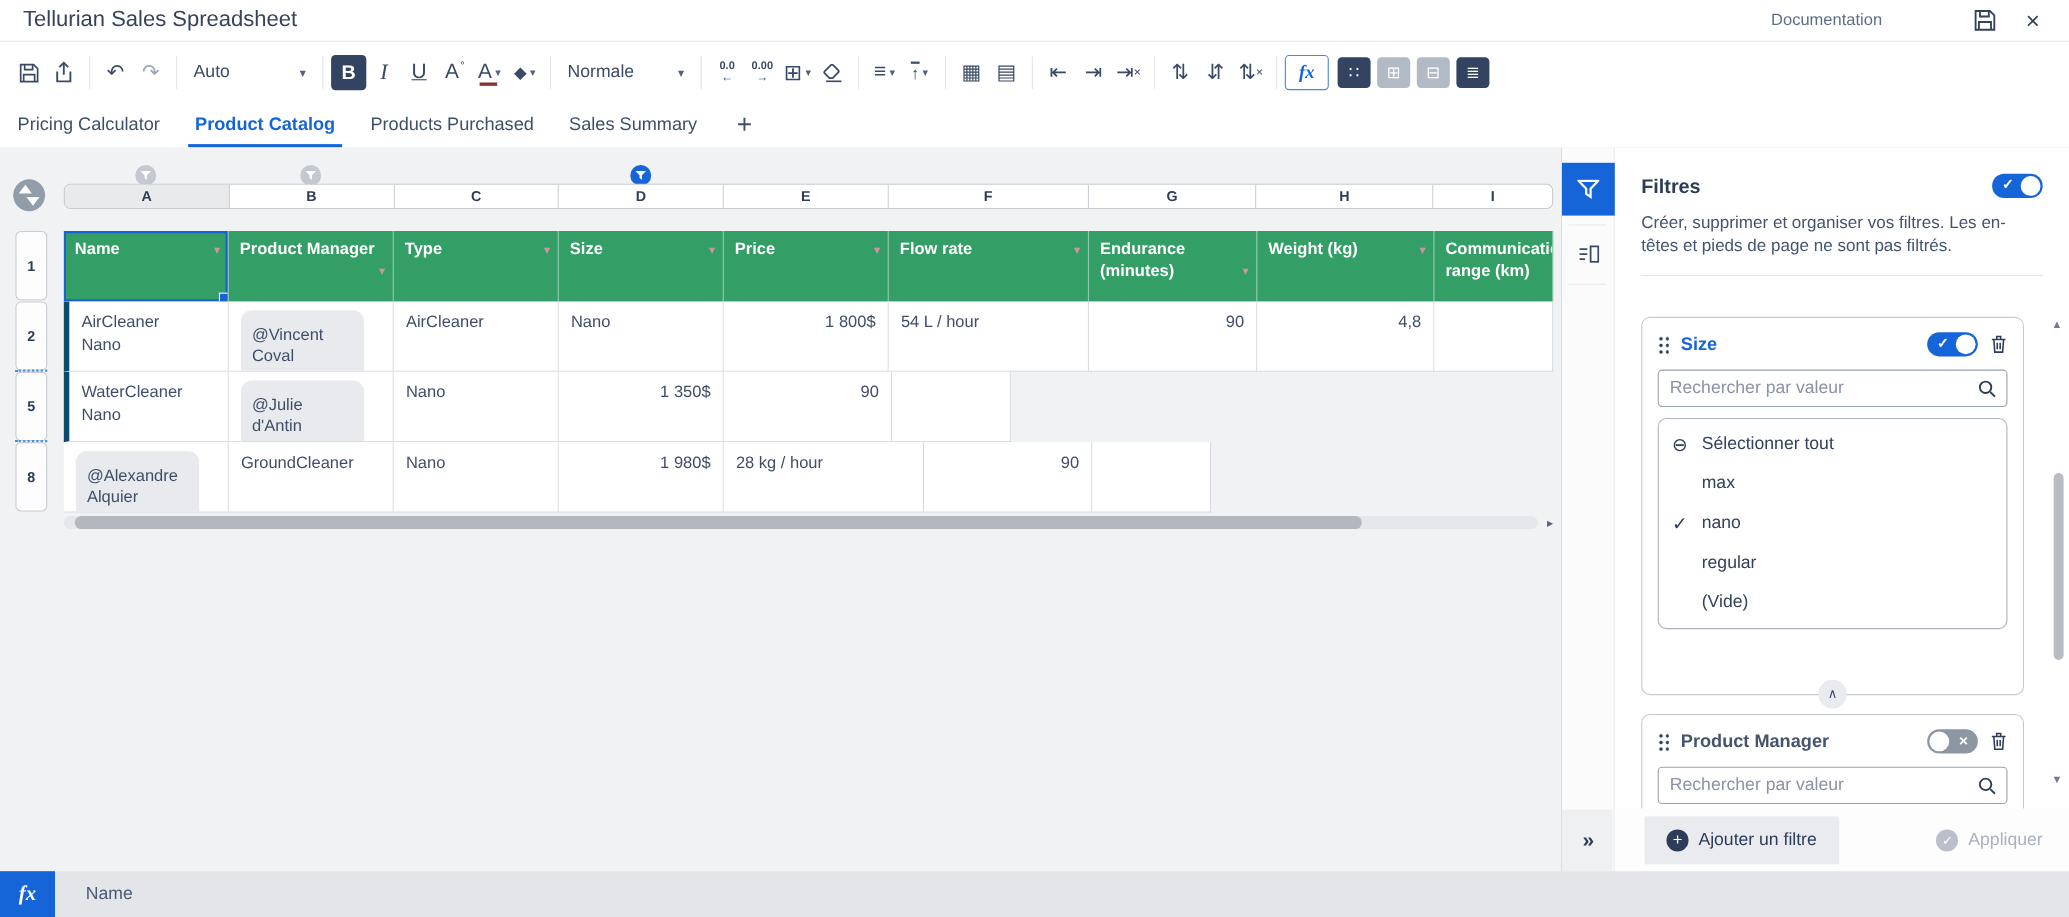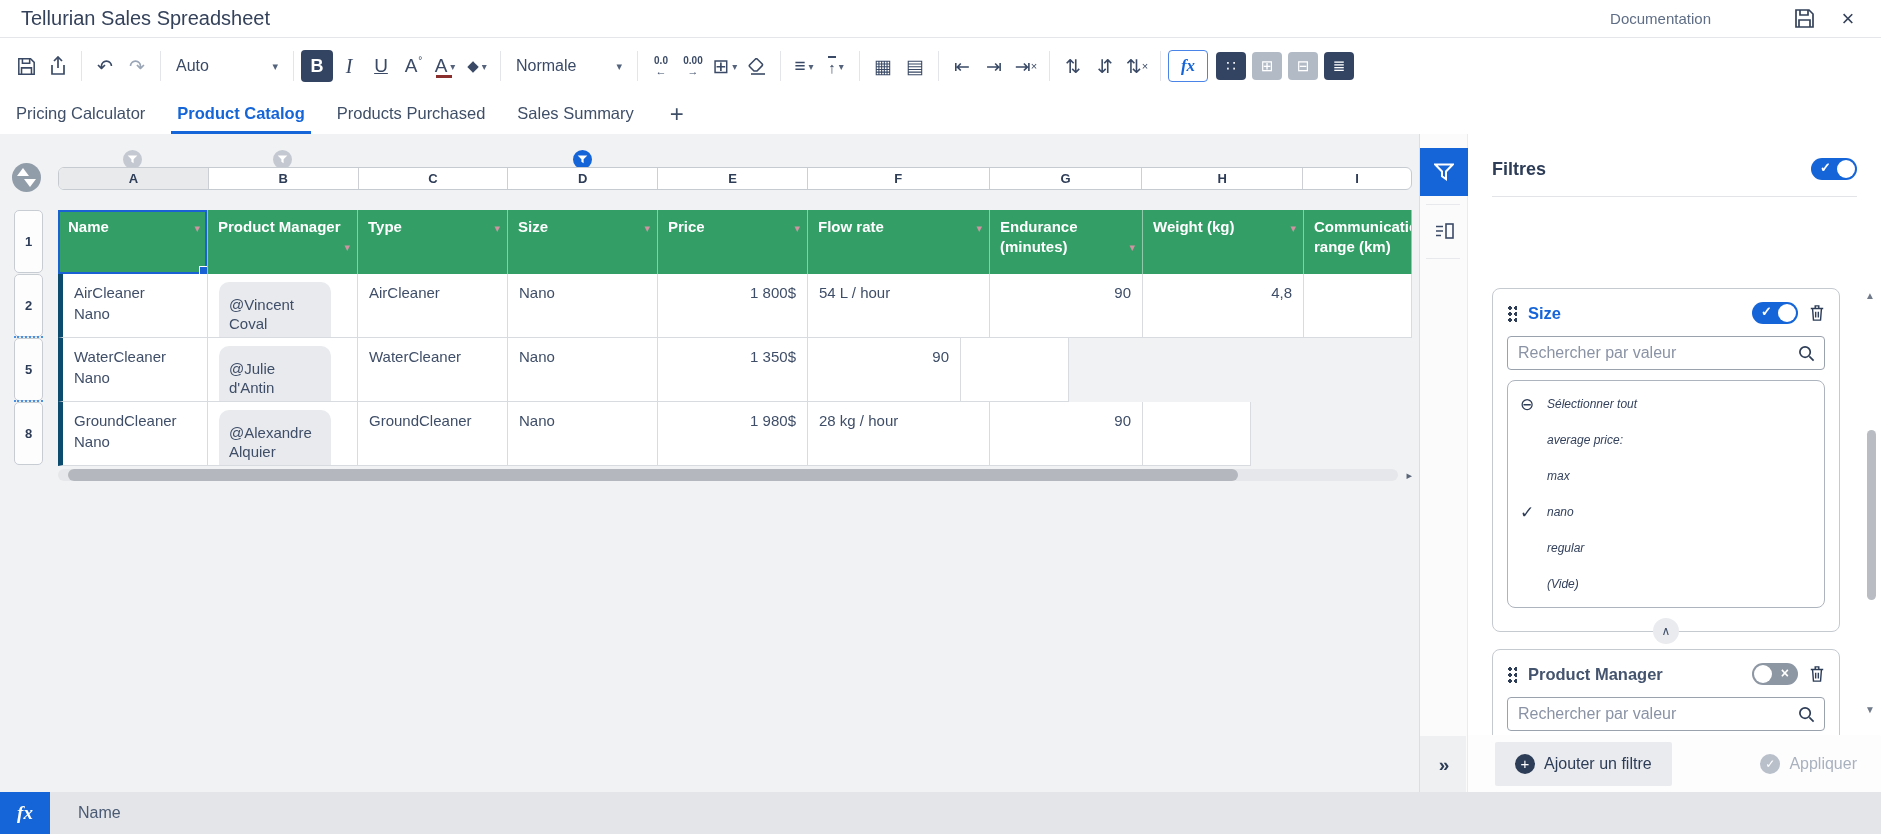--- a/index.html
+++ b/index.html
@@ -148,21 +148,21 @@
   .fname.slate { color:#44546e; }
   .fcard-head .spacer { flex:1; }
   .searchbox { margin-top:12px; height:34px; border:1px solid #9aa2ae; border-radius:4px;
     display:flex; align-items:center; padding:0 9px 0 10px; }
   .searchbox input { flex:1; border:none; outline:none; font-size:16px; color:#44546e;
     font-family:"Liberation Sans", sans-serif; background:transparent; }
   .searchbox input::placeholder { color:#8a93a5; }
   .valbox { margin-top:10px; border:1px solid #aeb4bd; border-radius:8px; padding:5px 0; }
   .valrow { height:36px; display:flex; align-items:center; padding:0 12px; }
   .valrow .vic { width:27px; font-size:17px; color:#2d3c57; flex:none; }
-  .valrow .vlabel { font-size:12px; color:#33415c;font-style:italic; }
+  .valrow .vlabel { font-size:16px; color:#33415c; }
   .card-collapse { position:absolute; left:50%; bottom:-13px; transform:translateX(-50%);
     width:26px; height:26px; border-radius:50%; background:#e9ebee; display:flex;
     align-items:center; justify-content:center; font-size:12px; color:#3f4e68; }
 
   .pscroll-up { position:absolute; right:6px; top:26px; font-size:10px; color:#707a8a; }
   .pscroll-thumb { position:absolute; right:5px; top:166px; width:9px; height:170px;
     background:#b9bdc3; border-radius:5px; }
   .pscroll-down { position:absolute; right:6px; top:440px; font-size:10px; color:#707a8a; }
 
   .pfoot { position:absolute; left:0; right:0; bottom:0; height:57px; background:#fdfdfe;
@@ -404,29 +404,27 @@
       <div class="dcell w4 num">1 800$</div>
       <div class="dcell w5">54 L / hour</div>
       <div class="dcell w6 num">90</div>
       <div class="dcell w7 num">4,8</div>
       <div class="dcell w8"></div>
     </div>
 
     <div class="srow">
       <div class="dcell first w0"><span class="name-wrap">WaterCleaner Nano</span></div>
       <div class="dcell w1"><span class="chip">@Julie d'Antin</span></div>
-      <div class="dcell w2">WaterCleaner</div>
       <div class="dcell w3">Nano</div>
       <div class="dcell w4 num">1 350$</div>
       <div class="dcell w6 num">90</div>
       <div class="dcell w8"></div>
     </div>
 
     <div class="srow">
-      <div class="dcell first w0"><span class="name-wrap">GroundCleaner Nano</span></div>
       <div class="dcell w1"><span class="chip">@Alexandre Alquier</span></div>
       <div class="dcell w2">GroundCleaner</div>
       <div class="dcell w3">Nano</div>
       <div class="dcell w4 num">1 980$</div>
       <div class="dcell w5">28 kg / hour</div>
       <div class="dcell w6 num">90</div>
       <div class="dcell w8"></div>
     </div>
   </div>
 
@@ -456,20 +454,21 @@
 
     <div class="pbody">
       <div class="phead">
         <span class="ptitle">Filtres</span>
         <span style="margin-left:auto"></span>
         <span class="tgl on">
           <span class="mark">✓</span>
           <span class="knob"></span>
         </span>
       </div>
+      <div class="pdesc">Créer, supprimer et organiser vos filtres. Les en-têtes et pieds de page ne sont pas filtrés.</div>
       <div class="pdivline"></div>
 
       <div class="pcards">
 
         <div class="fcard card-size">
           <div class="fcard-head">
             <span class="drag"></span>
             <span class="fname blue">Size</span>
             <span class="spacer"></span>
             <span class="tgl on">
@@ -491,24 +490,20 @@
               </svg>
             </span>
           </div>
           <div class="valbox">
             <div class="valrow">
               <span class="vic">⊖</span>
               <span class="vlabel">Sélectionner tout</span>
             </div>
             <div class="valrow">
               <span class="vic"></span>
-              <span class="vlabel">average price:</span>
-            </div>
-            <div class="valrow">
-              <span class="vic"></span>
               <span class="vlabel">max</span>
             </div>
             <div class="valrow">
               <span class="vic">✓</span>
               <span class="vlabel">nano</span>
             </div>
             <div class="valrow">
               <span class="vic"></span>
               <span class="vlabel">regular</span>
             </div>

